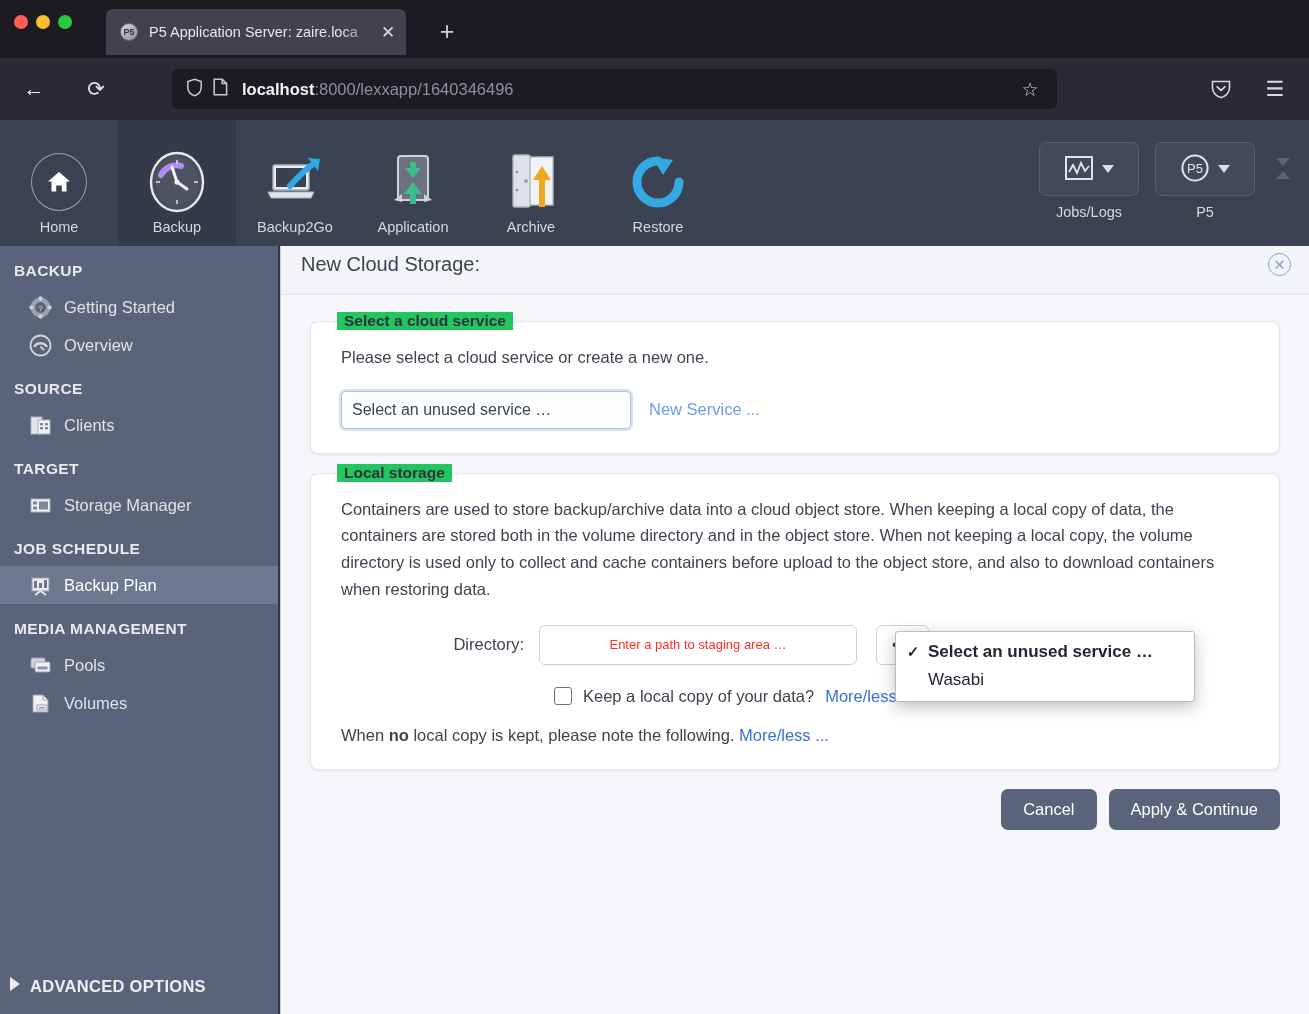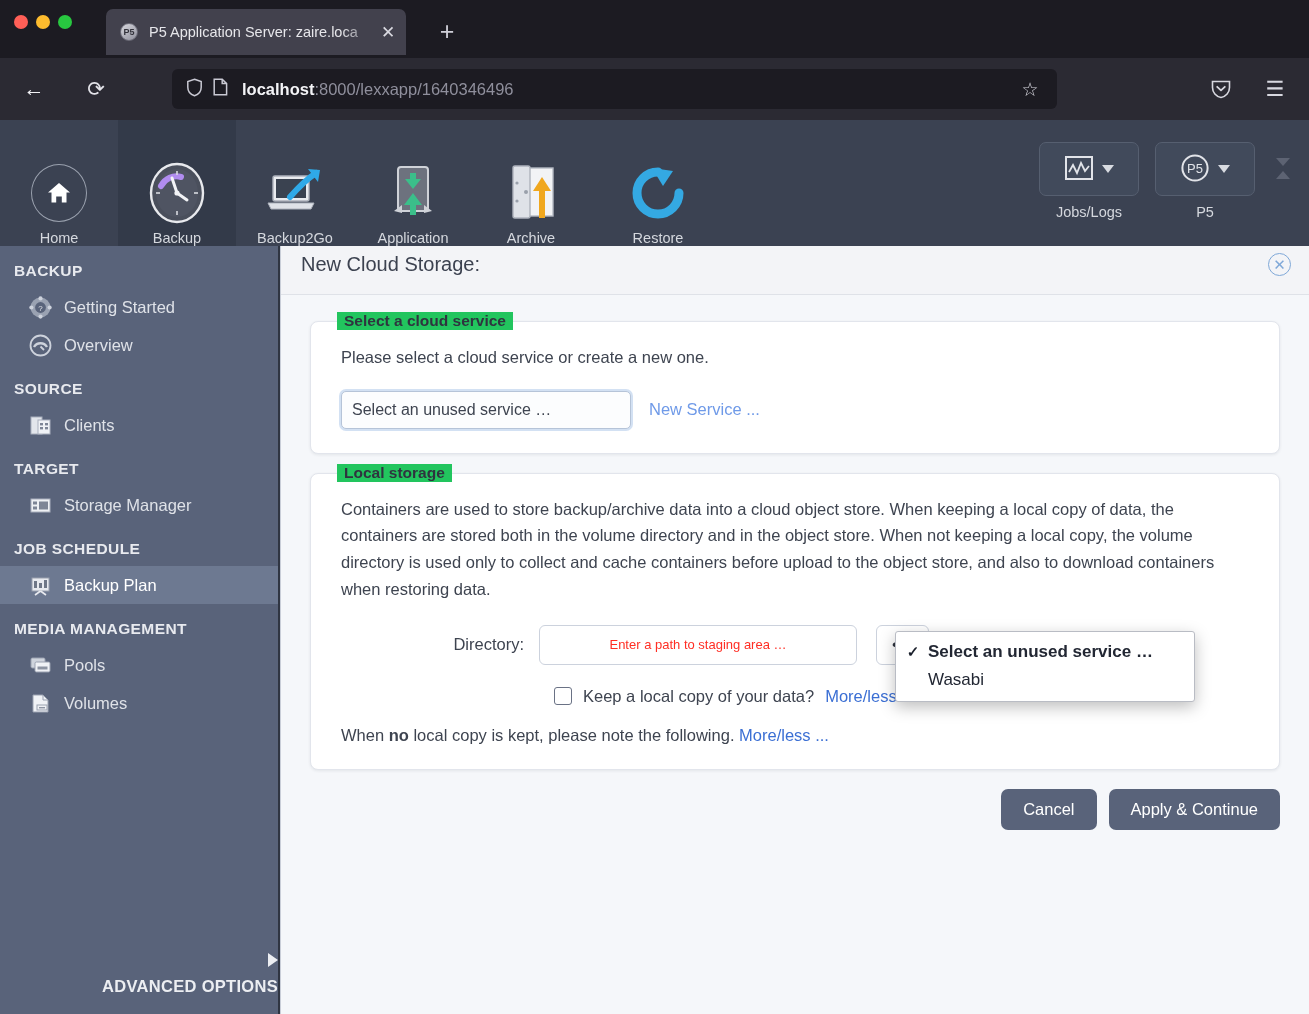--- a/index.html
+++ b/index.html
@@ -81,21 +81,21 @@
   
   .app { height: 894px; display: flex; flex-direction: column; background: #4e5869; }
 
   .app-toolbar {
     height: 126px; background: #3b4252;
     display: flex; align-items: stretch; position: relative;
     flex: 0 0 auto;
   }
   .tb-item {
     width: 118px; display: flex; flex-direction: column;
-    align-items: center; justify-content: flex-end; padding-top: 20px;
+    align-items: center; justify-content: center; padding-top: 20px;
     color: #d5d8de; font-size: 14.5px;
   }
   .tb-item.wide { width: 136px; }
   .tb-item.active { background: #333a49; }
   .tb-icon { height: 62px; display: flex; align-items: center; justify-content: center; }
   .tb-label { margin-top: 6px; }
 
   .home-circle {
     width: 56px; height: 58px; border-radius: 50%;
     border: 1.6px solid #9aa1ae;
@@ -138,23 +138,23 @@
     letter-spacing: 0.4px; padding: 16px 0 8px 14px;
   }
   .side-item {
     display: flex; align-items: center; gap: 12px;
     padding: 7px 0 7px 28px; color: #dfe2e8; font-size: 16.5px;
   }
   .side-item.active { background: #6d7991; color: #ffffff; }
   .side-icon { width: 24px; height: 24px; flex: 0 0 auto; display:flex; align-items:center; justify-content:center; }
   .side-spacer { flex: 1 1 auto; }
   .side-advanced {
-    display: flex; align-items: flex-end; gap: 10px;
+    display: flex; align-items: flex-start; gap: 10px;
     padding: 14px 0 18px 10px; color: #eceef2;
-    font-size: 16.5px; font-weight: bold; letter-spacing: 0.3px; flex-direction: column;
+    font-size: 16.5px; font-weight: bold; letter-spacing: 0.3px;
   }
   .tri-right { width:0;height:0;border-top:7px solid transparent;border-bottom:7px solid transparent;border-left:10px solid #eceef2; }
 
   
   .main {
     flex: 1 1 auto; min-width: 0; background: #f5f7fa;
     display: flex; flex-direction: column; position: relative;
     border-left: 1px solid #c9ced8;
   }
   .panel-header {

